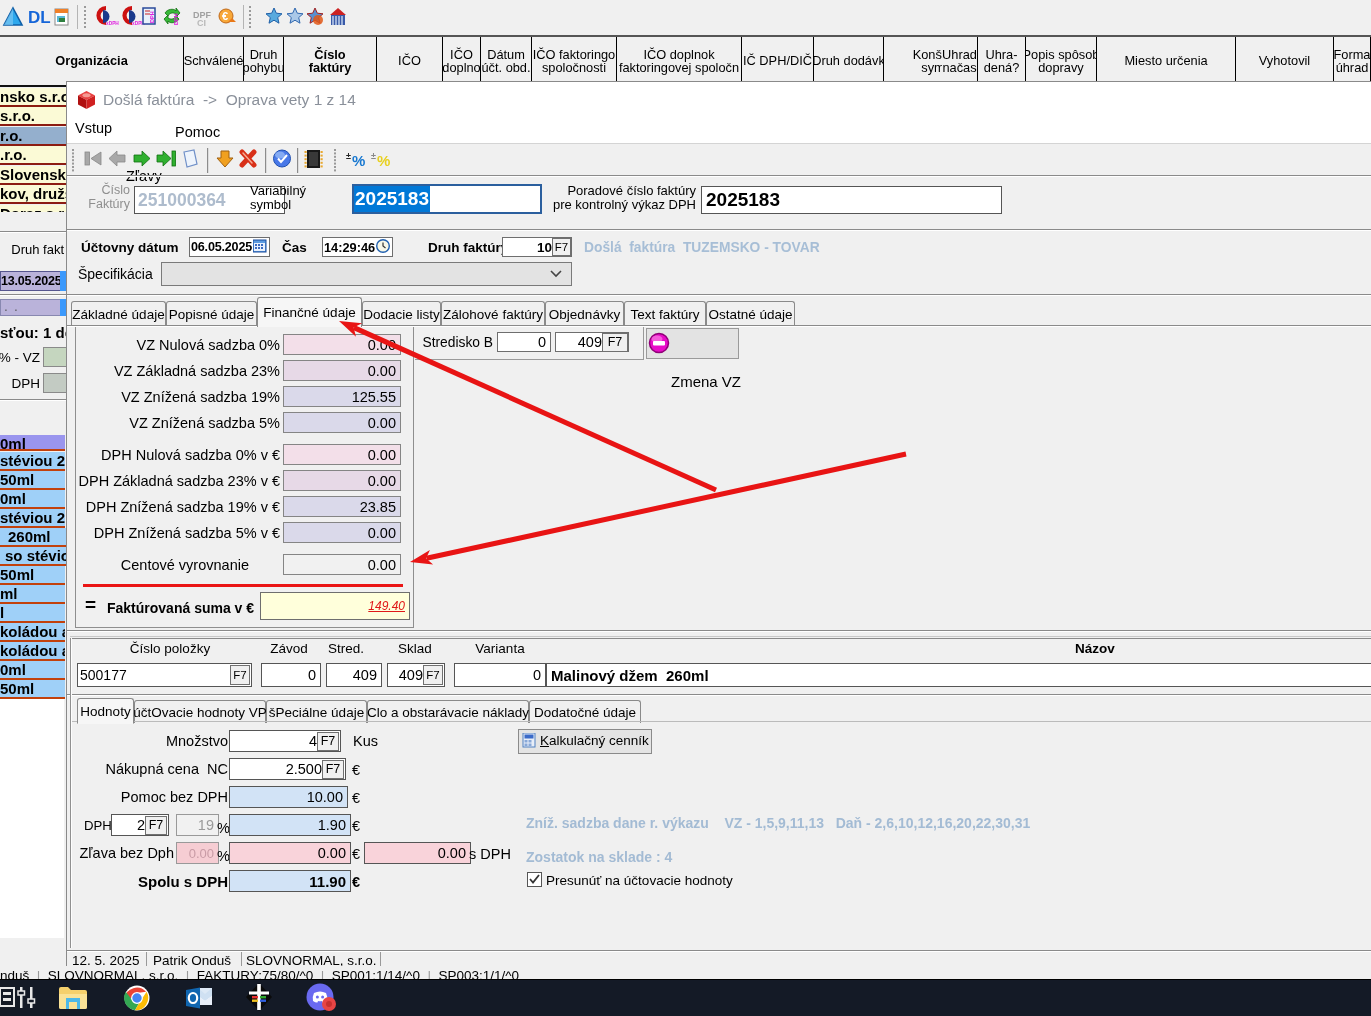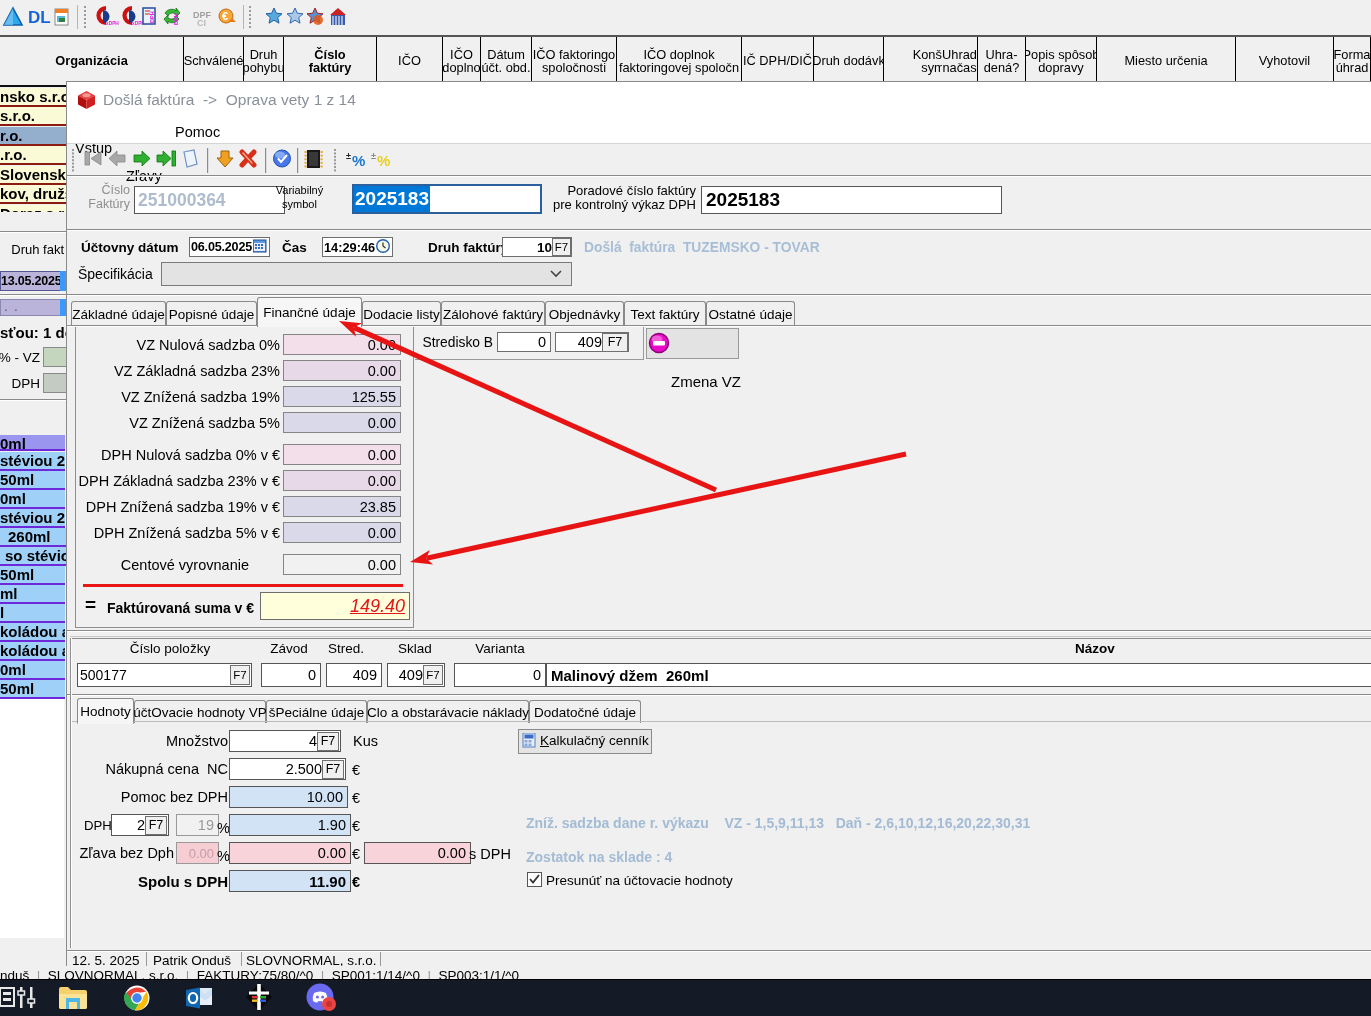--- a/index.html
+++ b/index.html
@@ -4,21 +4,21 @@
 html,body{margin:0;padding:0;}
 body{width:1371px;height:1016px;position:relative;overflow:hidden;
  background:#f0f0f0;font-family:"Liberation Sans",sans-serif;color:#000;}
 .a{position:absolute;}
 svg text{font-family:"Liberation Sans",sans-serif;}
 .hc{position:absolute;top:37px;height:48px;border-right:1px solid #000;
  display:flex;align-items:center;justify-content:center;text-align:center;
  font-size:12.8px;line-height:13.5px;background:#f0f0f0;overflow:hidden;white-space:nowrap;}
 .yr{position:absolute;left:0;width:66px;background:#fbfad6;border-bottom:2px solid #8c1c12;
  font-weight:bold;font-size:15px;line-height:17px;white-space:nowrap;overflow:hidden;}
-.br{position:absolute;left:0;width:65px;background:#9fd0f8;border-bottom:2px solid #6d28d9;
+.br{position:absolute;left:0;width:65px;background:#9fd0f8;border-bottom:2px solid #c2410c;
  font-weight:bold;font-size:15px;line-height:17px;white-space:nowrap;overflow:hidden;}
 .inp{position:absolute;background:#fff;border:1px solid #6e6e6e;font-size:14.5px;
  display:flex;align-items:center;}
 .rt{justify-content:flex-end;padding-right:4px;}
 .lbl{position:absolute;font-size:14.5px;white-space:nowrap;}
 .ra{position:absolute;font-size:14.5px;white-space:nowrap;}
 .b{font-weight:bold;}
 .tab{position:absolute;border:1px solid #8a8a8a;border-bottom:none;background:#f0f0f0;
  display:flex;align-items:center;justify-content:center;font-size:13.5px;white-space:nowrap;
  border-radius:3px 3px 0 0;}
@@ -145,21 +145,21 @@
 <div class="a" style="left:0;top:699px;width:64px;height:239px;background:#fff;"></div>
 <div class="a" style="left:66px;top:81px;width:1305px;height:886px;background:#f0f0f0;border-left:1px solid #8a8a8a;border-top:1px solid #8a8a8a;"></div>
 <div class="a" style="left:67px;top:82px;width:1304px;height:61px;background:#fff;"></div>
 <svg class="a" style="left:78px;top:91px" width="17" height="18" viewBox="0 0 17 18">
     <polygon points="8.5,0 17,4.5 8.5,9 0,4.5" fill="#e84040"></polygon>
     <polygon points="0,4.5 8.5,9 8.5,18 0,13.5" fill="#b01010"></polygon>
     <polygon points="17,4.5 8.5,9 8.5,18 17,13.5" fill="#d02020"></polygon>
     <ellipse cx="8.5" cy="4.2" rx="4" ry="2" fill="#f8b0a8" opacity="0.8"></ellipse>
   </svg>
 <div class="a" style="left:103px;top:91px;font-size:15.5px;color:#8a909a;">Došlá faktúra&nbsp;&nbsp;-&gt;&nbsp;&nbsp;Oprava vety 1 z 14</div>
-<div class="a" style="left:75px;top:140px;font-size:14.5px;">Vstup</div>
+<div class="a" style="left:75px;top:120px;font-size:14.5px;">Vstup</div>
 <div class="a" style="left:126px;top:124px;font-size:14.5px;margin-top:44px;">Zľavy</div>
 <div class="a" style="left:175px;top:124px;font-size:14.5px;">Pomoc</div>
 <div class="a" style="left:67px;top:143px;width:1304px;height:1px;background:#d4d4d4;"></div>
 <svg class="a" style="left:67px;top:146px" width="340" height="29" viewBox="0 0 340 29">
     <rect x="5" y="3.0" width="2" height="2" fill="#9a9a9a"></rect>
     <rect x="5" y="6.4" width="2" height="2" fill="#9a9a9a"></rect>
     <rect x="5" y="9.8" width="2" height="2" fill="#9a9a9a"></rect>
     <rect x="5" y="13.2" width="2" height="2" fill="#9a9a9a"></rect>
     <rect x="5" y="16.6" width="2" height="2" fill="#9a9a9a"></rect>
     <rect x="5" y="20.0" width="2" height="2" fill="#9a9a9a"></rect>
@@ -207,21 +207,21 @@
     <rect x="267" y="20.0" width="2" height="2" fill="#9a9a9a"></rect>
     <rect x="267" y="23.4" width="2" height="2" fill="#9a9a9a"></rect>
     <text x="279" y="13" font-size="9" font-weight="bold" fill="#222">±</text>
     <text x="285" y="20" font-size="15" font-weight="bold" fill="#1878d0">%</text>
     <text x="304" y="13" font-size="9" font-weight="bold" fill="#888">±</text>
     <text x="310" y="20" font-size="15" font-weight="bold" fill="#e8d020">%</text>
   </svg>
 <div class="sunkH" style="left:67px;top:175px;width:1304px;"></div>
 <div class="a" style="left:70px;top:184px;width:60px;text-align:right;font-size:12.5px;color:#8f8f8f;line-height:13.5px;">Číslo<br>Faktúry</div>
 <div class="a" style="left:134px;top:186px;width:146px;height:26px;background:#fff;border:1px solid #555;font-size:17.5px;font-weight:bold;color:#aebccd;line-height:26px;padding-left:3px;">251000364</div>
-<div class="a" style="left:250px;top:184px;width:99px;text-align:center;font-size:11px;line-height:13.5px;">Variabilný<br>symbol</div>
+<div class="a" style="left:250px;top:184px;width:99px;text-align:left;font-size:13px;line-height:13.5px;">Variabilný<br>symbol</div>
 <div class="a" style="left:352px;top:184px;width:186px;height:26px;background:#fff;border:2px solid #2b5f9e;"><span style="display:inline-block;background:#0078d7;color:#fff;font-size:19px;font-weight:bold;line-height:26px;padding:0 1px;">2025183</span></div>
 <div class="a" style="left:500px;top:184px;width:196px;text-align:right;font-size:13px;line-height:13.5px;">Poradové číslo faktúry<br>pre kontrolný výkaz DPH</div>
 <div class="a" style="left:701px;top:186px;width:295px;height:26px;background:#fff;border:1px solid #555;font-size:19px;font-weight:bold;line-height:26px;padding-left:4px;">2025183</div>
 <div class="sunkH" style="left:67px;top:229px;width:1304px;"></div>
 <div class="lbl b" style="left:81px;top:240px;font-size:13.5px;">Účtovny dátum</div>
 <div class="inp" style="left:189px;top:237px;width:78px;height:18px;font-weight:bold;font-size:12.6px;letter-spacing:-0.2px;padding-left:1px;">06.05.2025</div>
 <svg class="a" style="left:253px;top:239px" width="14" height="14">
     <rect x="0" y="1" width="13" height="12" fill="#5a9ae0" stroke="#1a4a9a"></rect>
     <rect x="1" y="4" width="11" height="8" fill="#e8f0fc"></rect>
     <g fill="#3a6ac0">
@@ -276,21 +276,21 @@
 <div class="inp rt" style="left:283px;top:470px;width:112px;height:19px;background:#e7d9e7;border-color:#858585;">0.00</div>
 <div class="ra" style="right:1091px;top:499px;">DPH Znížená sadzba 19% v €</div>
 <div class="inp rt" style="left:283px;top:496px;width:112px;height:19px;background:#dad9ea;border-color:#858585;">23.85</div>
 <div class="ra" style="right:1091px;top:525px;">DPH Znížená sadzba 5% v €</div>
 <div class="inp rt" style="left:283px;top:522px;width:112px;height:19px;background:#dad9ea;border-color:#858585;">0.00</div>
 <div class="ra" style="right:1122px;top:557px;">Centové vyrovnanie</div>
 <div class="inp rt" style="left:283px;top:554px;width:112px;height:19px;background:#f1f1f1;border-color:#858585;">0.00</div>
 <div class="a" style="left:83px;top:584px;width:320px;height:3px;background:#ea1515;"></div>
 <div class="a b" style="left:85px;top:594px;font-size:19px;">=</div>
 <div class="lbl b" style="left:107px;top:600px;font-size:14px;">Faktúrovaná suma v €</div>
-<div class="inp rt" style="left:260px;top:592px;width:144px;height:26px;background:#ffffdb;font-size:18px;font-style:italic;color:#e01818;text-decoration:underline;">149.40</div>
+<div class="inp rt" style="left:260px;top:592px;width:144px;height:26px;background:#ffffdb;font-size:12px;font-style:italic;color:#e01818;text-decoration:underline;">149.40</div>
 <div class="a" style="left:415px;top:326px;width:228px;height:33px;border-right:1px solid #9a9a9a;border-bottom:1px solid #9a9a9a;"></div>
 <div class="ra" style="right:878px;top:335px;font-size:13.8px;">Stredisko B</div>
 <div class="inp rt" style="left:497px;top:332px;width:48px;height:18px;">0</div>
 <div class="inp" style="left:555px;top:332px;width:72px;height:18px;">
     <span style="flex:1;text-align:right;font-size:14.5px;">409</span>
     <span class="chip" style="width:24px;height:17px;font-size:12.5px;">F7</span>
   </div>
 <div class="a" style="left:646px;top:328px;width:91px;height:29px;background:#e3e3e3;border:1px solid #9a9a9a;"></div>
 <svg class="a" style="left:648px;top:332px" width="22" height="22">
     <circle cx="11" cy="11" r="9.5" fill="#e80cc8" stroke="#900078" stroke-width="1.5"></circle>

